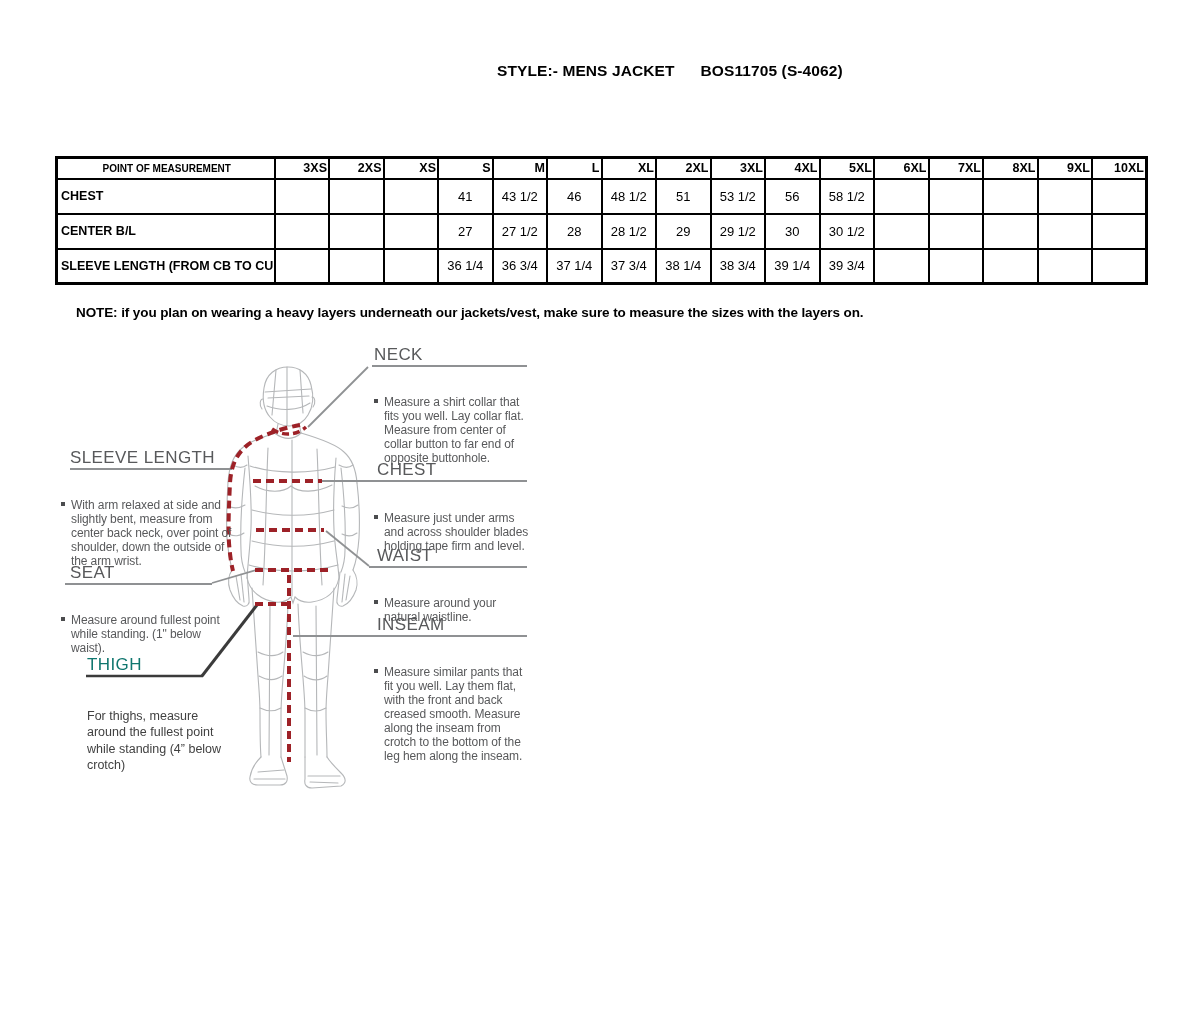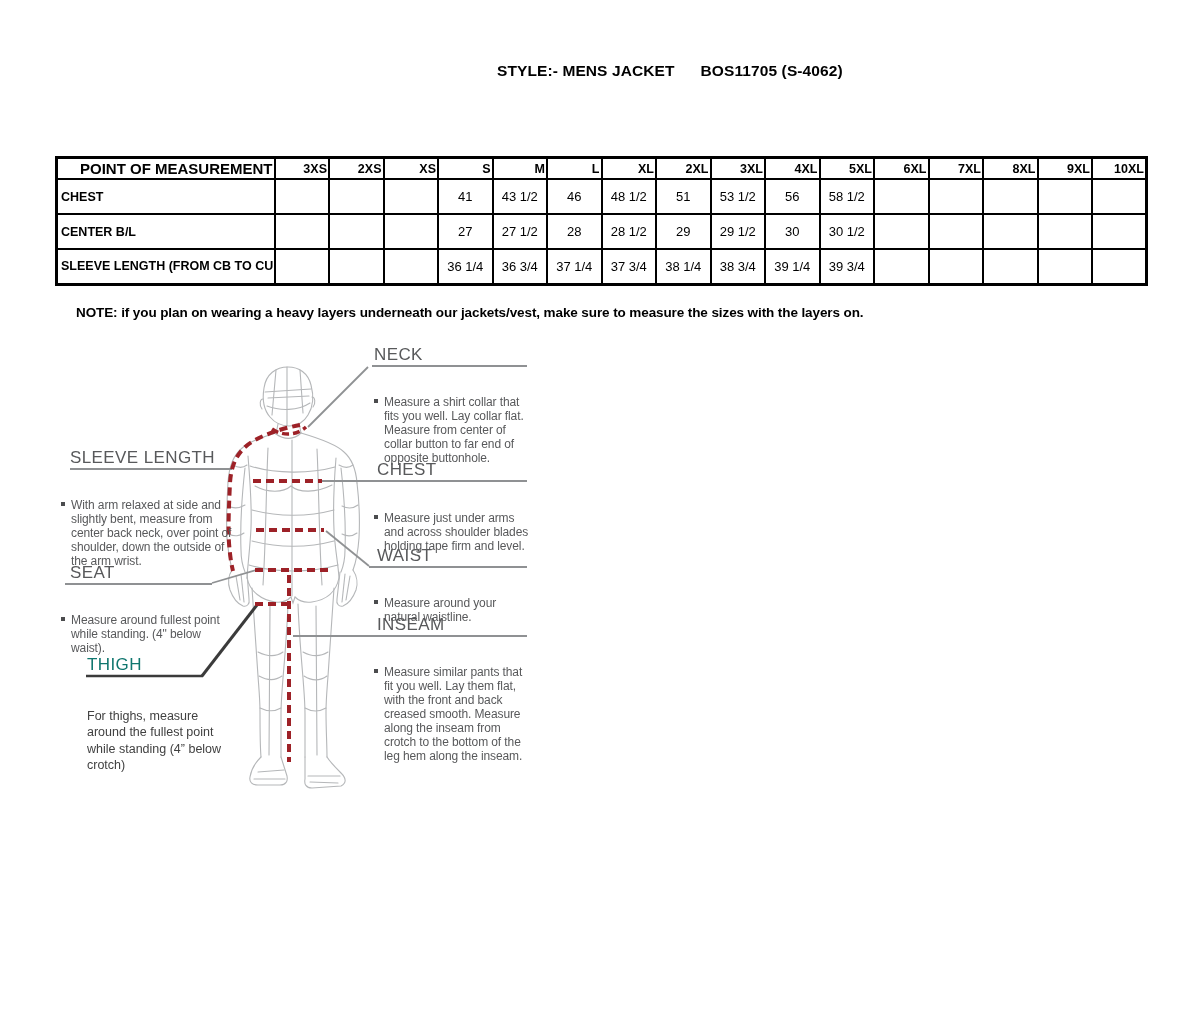--- a/index.html
+++ b/index.html
@@ -10,21 +10,21 @@
          letter-spacing:0.1px;white-space:nowrap;}
   .title .gap{display:inline-block;width:26px;}
   
   .tablewrap{position:absolute;left:55px;top:156px;}
   table.size-chart{border-collapse:collapse;table-layout:fixed;width:1090px;
                    border:3px solid #000;}
   table.size-chart th,table.size-chart td{border:2px solid #000;overflow:hidden;
                    white-space:nowrap;vertical-align:middle;}
   tr.hdr{height:21px;}
   tr.datarow{height:35px;}
-  th.poml{font-size:15px;text-align:right;padding-left:3px;}
+  th.poml{font-size:10px;text-align:center;padding-left:3px;}
   th.size{font-size:12.5px;text-align:right;font-weight:bold;}
   td.lbl{font-size:12.5px;font-weight:bold;text-align:left;padding-left:3px;}
   td.val{font-size:13px;text-align:center;margin-top:30px;}
   
   .note{position:absolute;left:56px;top:305px;font-size:13.5px;font-weight:bold;
         letter-spacing:-0.1px;white-space:nowrap;padding-left:20px;}
   
   .glabel{position:absolute;font-size:17px;color:#58595b;letter-spacing:0.4px;
           white-space:nowrap;}
   .glabel.dark{color:#0f766e;}
@@ -272,21 +272,21 @@
   <div class="gtext" style="left:374px;top:487px;width:162px">
     <span class="sq"></span>
     <p>Measure just under arms and across shoulder blades holding tape firm and level.</p>
   </div>
   <div class="gtext" style="left:374px;top:572px;width:152px">
     <span class="sq"></span>
     <p>Measure around your natural waistline.</p>
   </div>
   <div class="gtext" style="left:61px;top:589px;width:162px">
     <span class="sq"></span>
-    <p>Measure around fullest point while standing. (4" below waist).</p>
+    <p>Measure around fullest point while standing. (1" below waist).</p>
   </div>
   <div class="gtext" style="left:374px;top:641px;width:160px">
     <span class="sq"></span>
     <p>Measure similar pants that fit you well. Lay them flat, with the front and back creased smooth. Measure along the inseam from crotch to the bottom of the leg hem along the inseam.</p>
   </div>
   <div class="gtext thigh" style="left:87px;top:684px;width:150px">
     <p>For thighs, measure around the fullest point while standing (4” below crotch)</p>
   </div>
 
 </div>

